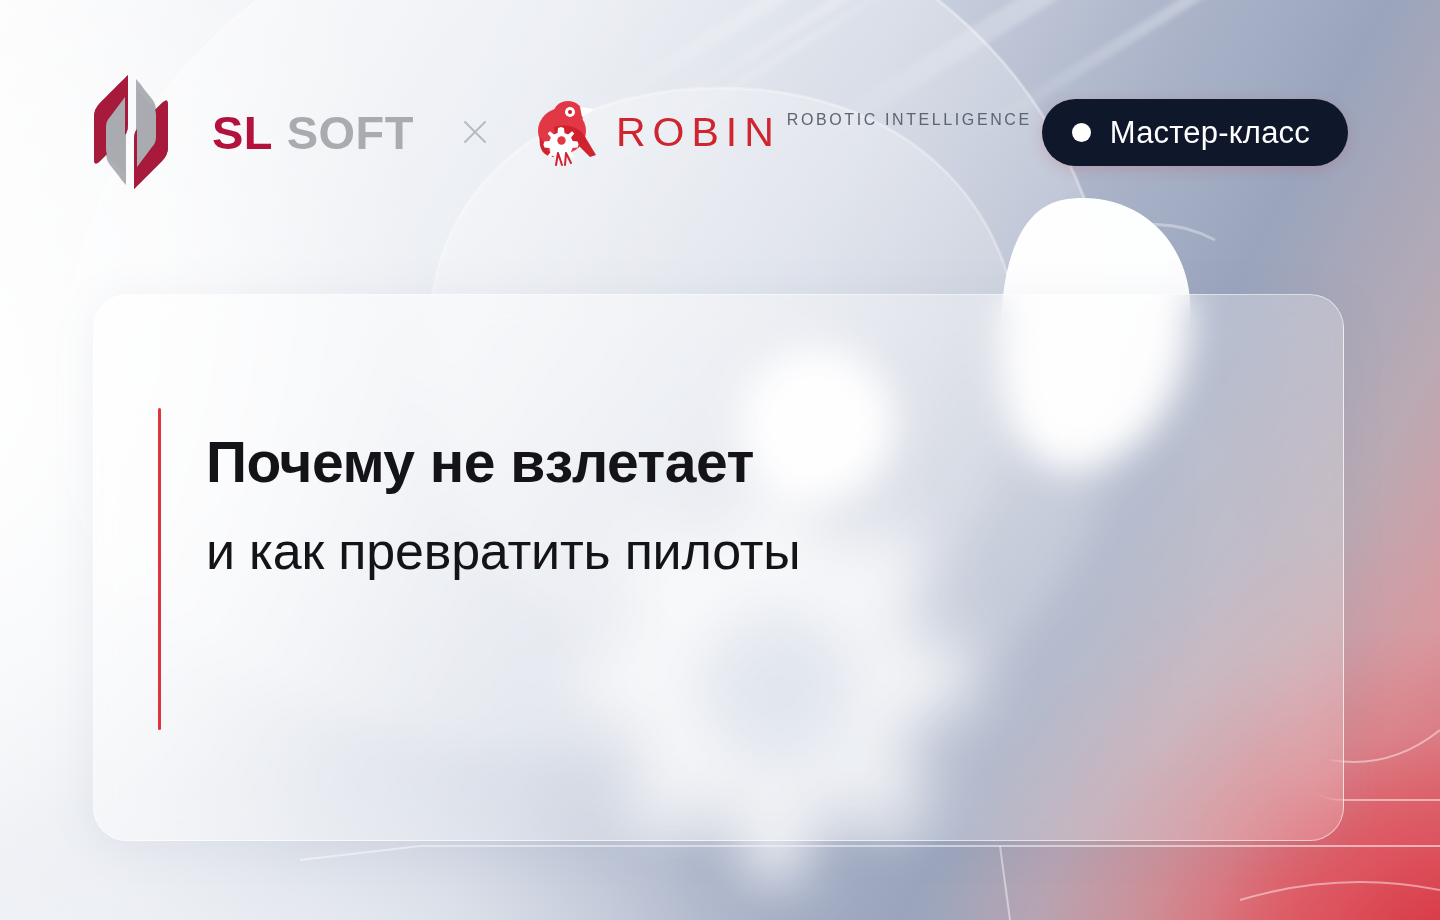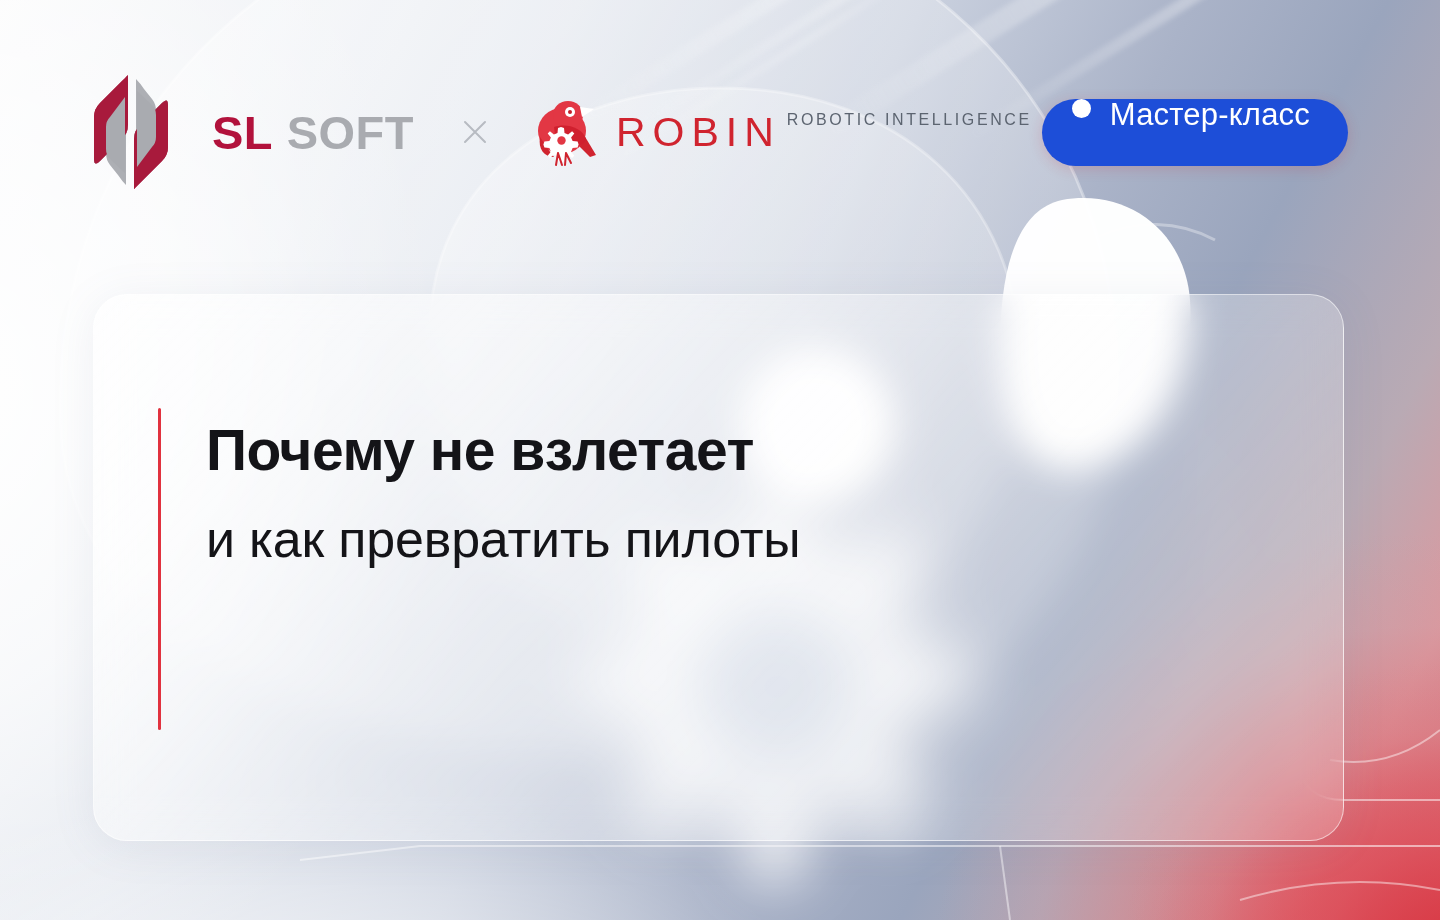--- a/index.html
+++ b/index.html
@@ -146,21 +146,21 @@
     width: 3px;
     height: 322px;
     background: #e1323f;
     border-radius: 2px;
   }
 
   
   .headline {
     position: absolute;
     left: 206px;
-    top: 416px;
+    top: 428px;
     width: 1040px;
     color: #141418;
     letter-spacing: -0.5px;
   }
   .hl-bold {
     font-weight: 700;
     font-size: 57px;
     line-height: 68px;
     white-space: nowrap;
   }
@@ -220,23 +220,23 @@
   }
 
   
   .badge {
     position: absolute;
     right: 92px;
     top: 99px;
     height: 67px;
     padding: 0 38px 0 30px;
     border-radius: 34px;
-    background: #1d4ed8;
+    background: #0f172a;
     display: flex;
-    align-items: flex-start;
+    align-items: center;
     gap: 19px;
     box-shadow: 0 3px 14px rgba(200,40,55,0.18);
   }
   .badge-dot {
     width: 19px; height: 19px;
     border-radius: 50%;
     background: #ffffff;
     flex: none;
   }
   .badge-label {

